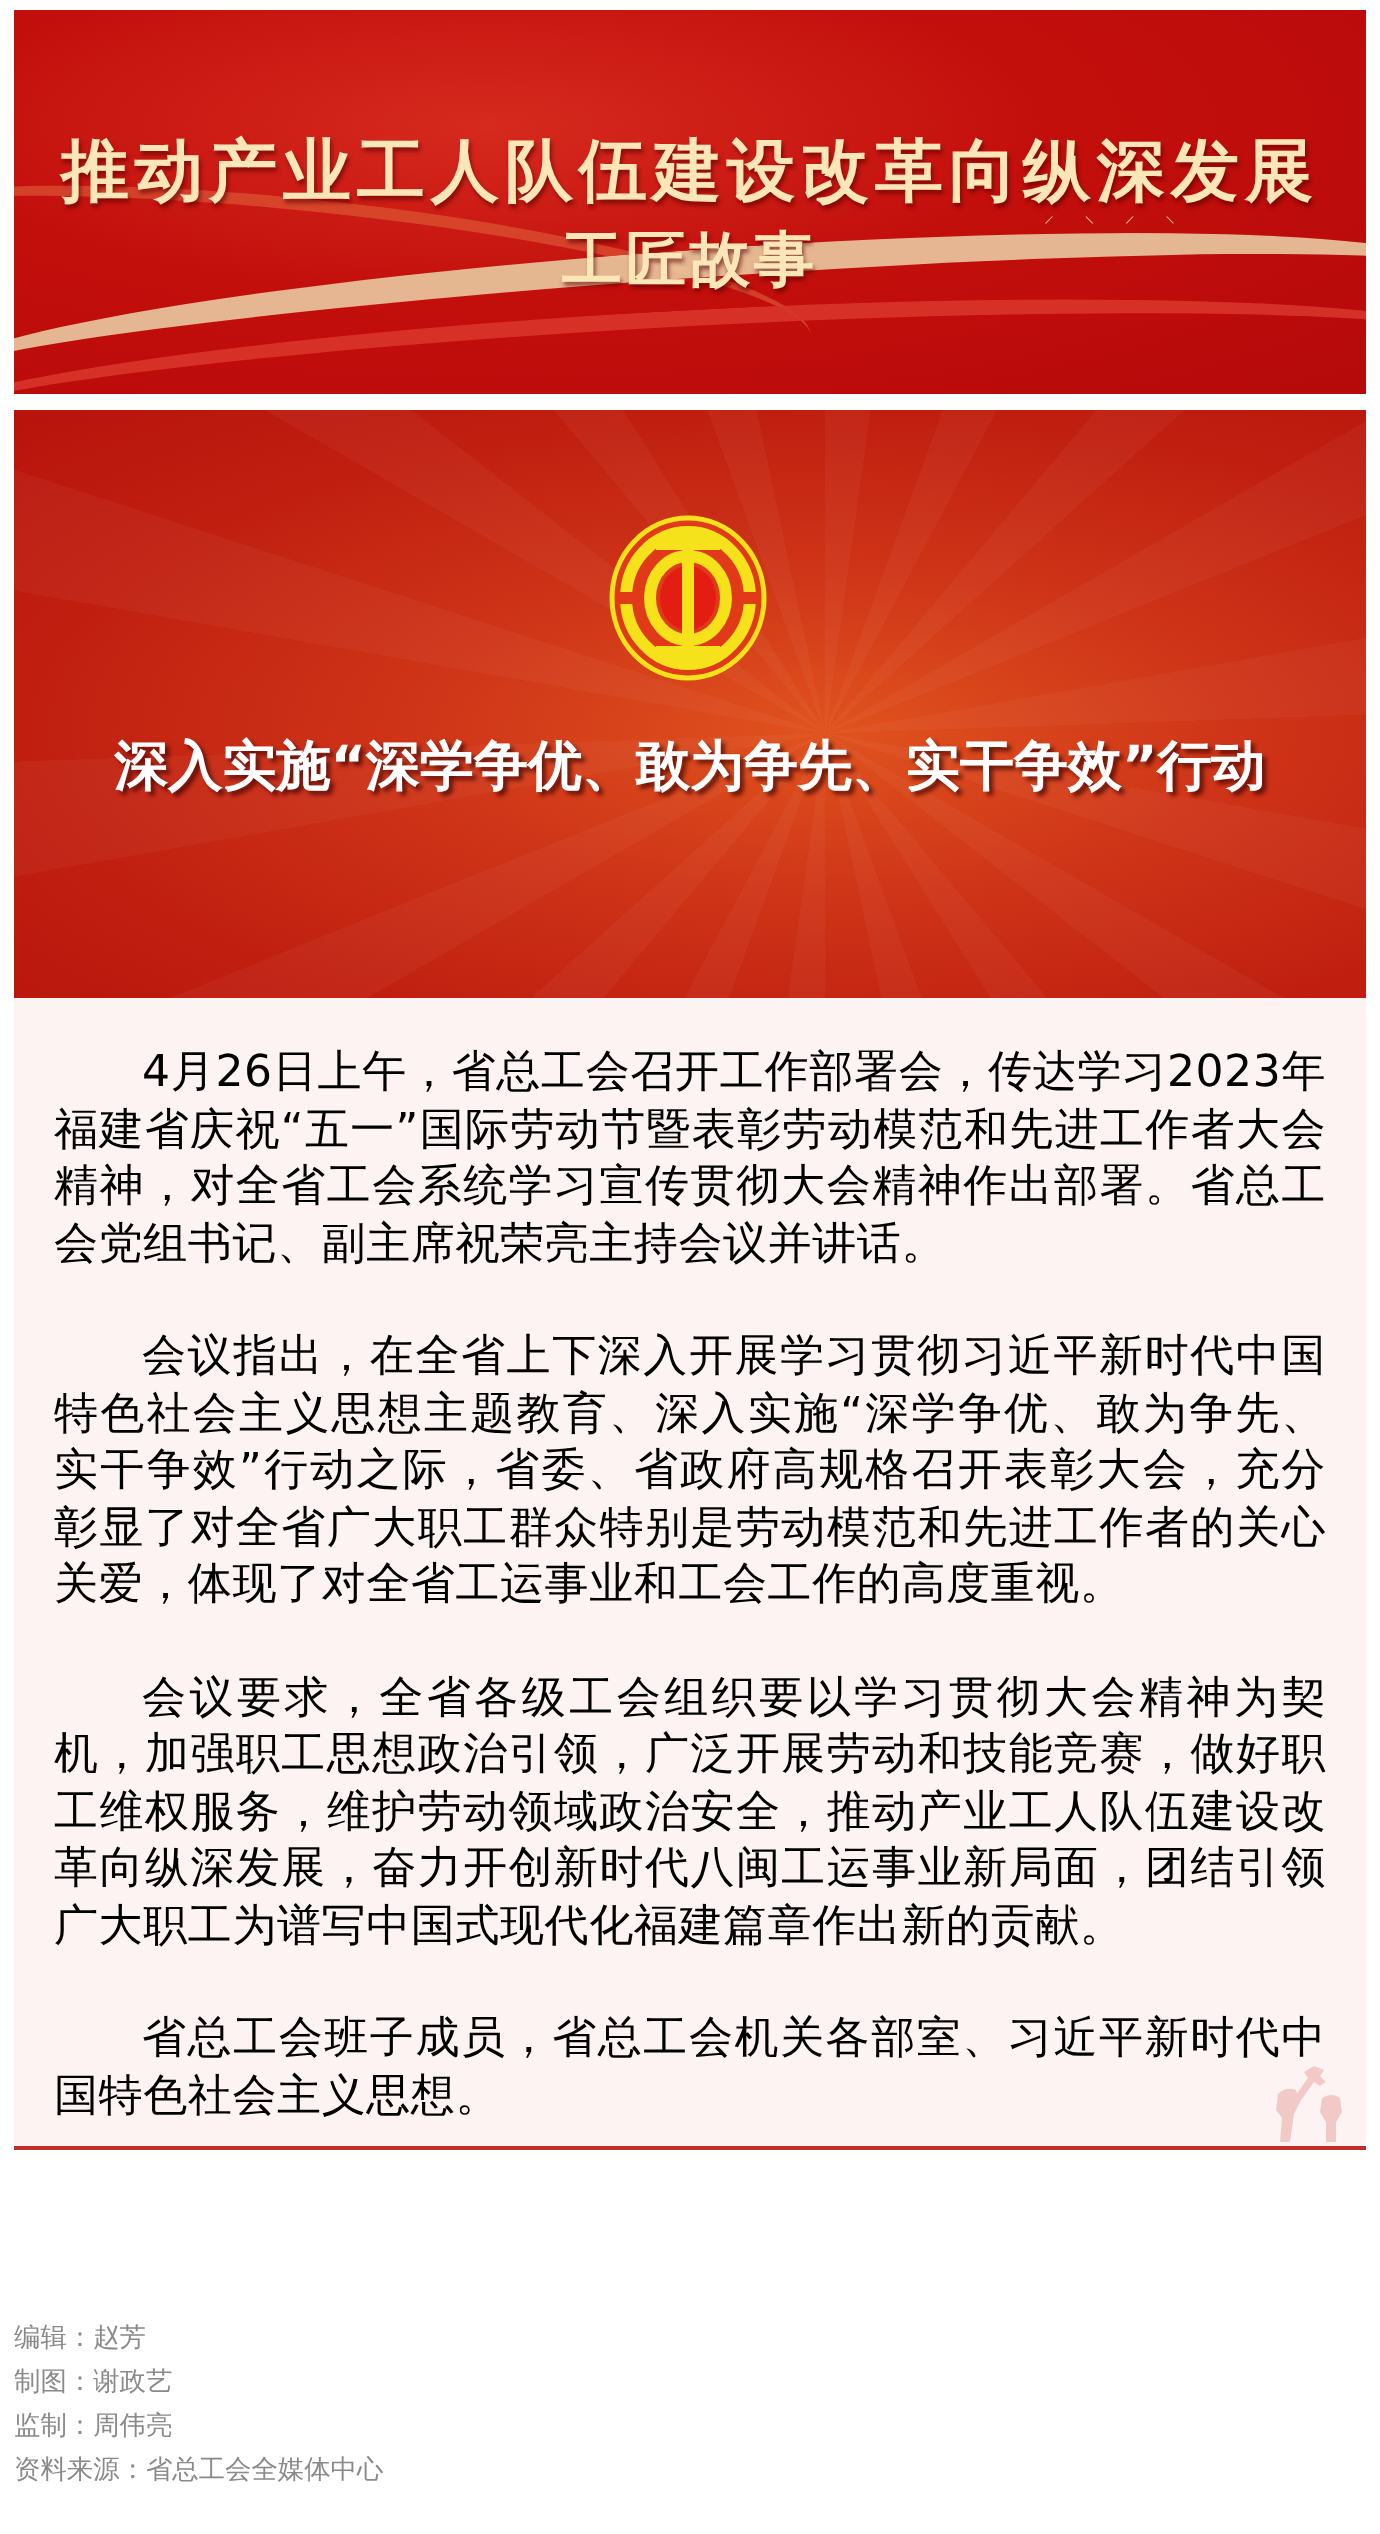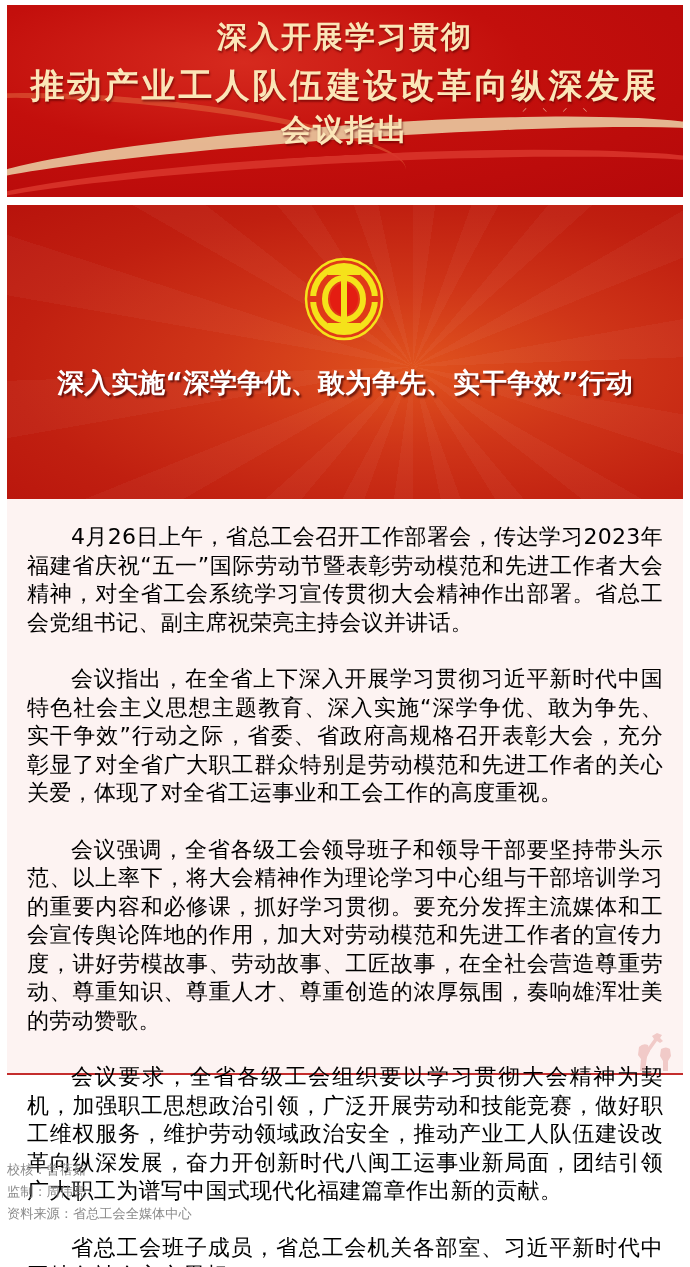--- a/index.html
+++ b/index.html
@@ -45,23 +45,22 @@
   .credits div { color: #8a8a8a; font-size: 13.2px; line-height: 22px; }
 </style>
 </head>
 <body>
 
 <div class="banner1">
   <div class="ribbon3"></div>
   <div class="ribbon1"></div>
   <div class="ribbon2"></div>
   <div class="birds">⸝ ⸜ ⸝ ⸜</div>
-  <div class="line l1">深入开展学习贯彻</div>
   <div class="line l2">推动产业工人队伍建设改革向纵深发展</div>
-  <div class="line l3">会议指出</div>
+  <div class="line l3">工匠故事</div>
 </div>
 
 <div class="banner2">
   <div class="rays"></div>
   <svg class="logo" viewBox="0 0 80 84">
     <ellipse cx="40" cy="42" rx="38" ry="40" fill="#e03a18" stroke="#f5e21a" stroke-width="2.5"></ellipse>
     <ellipse cx="40" cy="42" rx="31" ry="33" fill="none" stroke="#f5e21a" stroke-width="6"></ellipse>
     <ellipse cx="40" cy="42" rx="19" ry="21" fill="none" stroke="#f5e21a" stroke-width="6"></ellipse>
     <ellipse cx="40" cy="42" rx="14" ry="16" fill="#e41d12"></ellipse>
     <rect x="37" y="12" width="6" height="60" fill="#f5e21a"></rect>
@@ -70,30 +69,30 @@
     <rect x="4" y="39" width="14" height="6" fill="#e03a18"></rect>
     <rect x="62" y="39" width="14" height="6" fill="#e03a18"></rect>
   </svg>
   <div class="slogan">深入实施“深学争优、敢为争先、实干争效”行动</div>
 </div>
 
 <div class="article">
   <div class="content">
     <p>4月26日上午，省总工会召开工作部署会，传达学习2023年福建省庆祝“五一”国际劳动节暨表彰劳动模范和先进工作者大会精神，对全省工会系统学习宣传贯彻大会精神作出部署。省总工会党组书记、副主席祝荣亮主持会议并讲话。</p>
     <p>会议指出，在全省上下深入开展学习贯彻习近平新时代中国特色社会主义思想主题教育、深入实施“深学争优、敢为争先、实干争效”行动之际，省委、省政府高规格召开表彰大会，充分彰显了对全省广大职工群众特别是劳动模范和先进工作者的关心关爱，体现了对全省工运事业和工会工作的高度重视。</p>
-    <p>会议强调，全省各级工会领导班子和领导干部要坚持带头示范、以上率下，将大会精神作为理论学习中心组与干部培训学习的重要内容和必修课，抓好学习贯彻。要充分发挥主流媒体和工会宣传舆论阵地的作用，加大对劳动模范和先进工作者的宣传力度，讲好劳模故事、劳动故事、工匠故事，在全社会营造尊重劳动、尊重知识、尊重人才、尊重创造的浓厚氛围，奏响雄浑壮美的劳动赞歌。</p>
     <p>会议要求，全省各级工会组织要以学习贯彻大会精神为契机，加强职工思想政治引领，广泛开展劳动和技能竞赛，做好职工维权服务，维护劳动领域政治安全，推动产业工人队伍建设改革向纵深发展，奋力开创新时代八闽工运事业新局面，团结引领广大职工为谱写中国式现代化福建篇章作出新的贡献。</p>
     <p>省总工会班子成员，省总工会机关各部室、习近平新时代中国特色社会主义思想。</p>
   </div>
   <svg class="fist" viewBox="0 0 50 40">
     <g fill="#e8a9a6">
       <path d="M30 2 l5 2 -2 3 3 3 -3 2 -3-2 -10 14 -3-2 10-14 -2-3z"></path>
       <path d="M12 16 q4-4 9-2 l2 6 -3 6 -2 14 -5 0 1-12 -3-4z"></path>
       <path d="M34 18 q5-3 9 0 l1 7 -3 5 0 10 -5 0 0-10 -3-5z"></path>
     </g>
   </svg>
 </div>
 
 <div class="credits">
-  <div>校核：曾蓓茹</div>
+  <div>编辑：赵芳</div>
+  <div>制图：谢政艺</div>
   <div>监制：周伟亮</div>
   <div>资料来源：省总工会全媒体中心</div>
 </div>
 
 </body></html>

